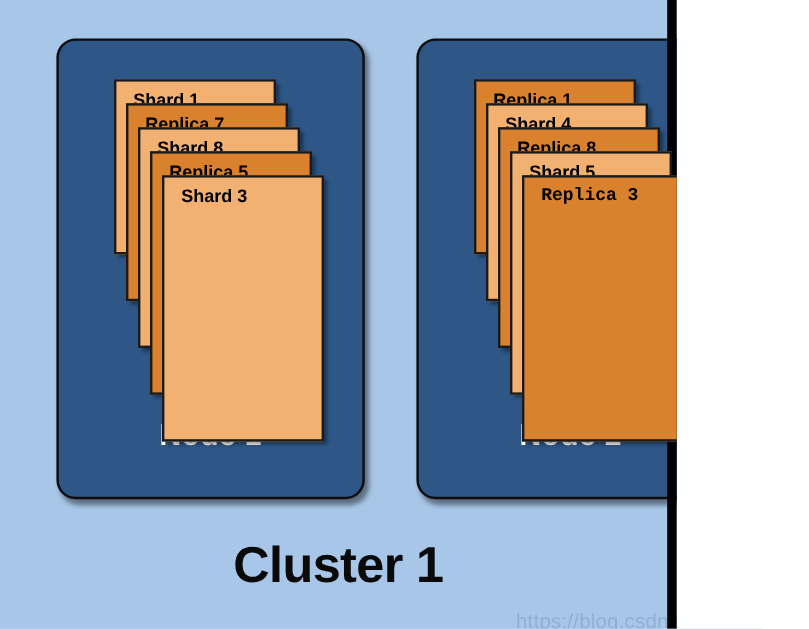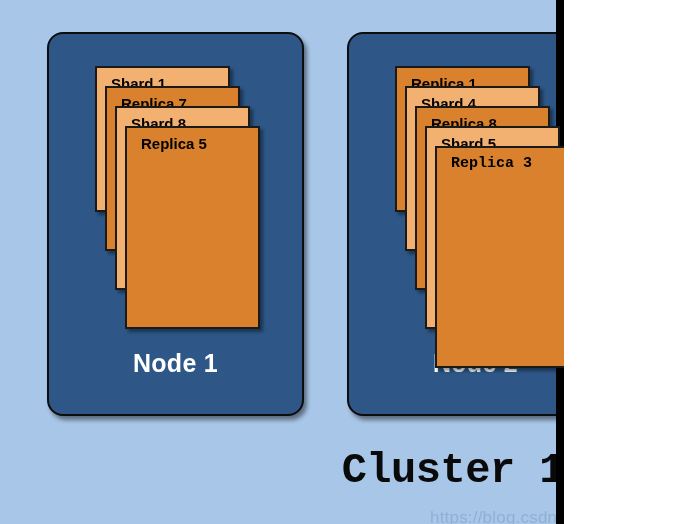--- a/index.html
+++ b/index.html
@@ -82,26 +82,25 @@
     color: #000000;
     white-space: nowrap;
   }
 
   
   .cluster-title {
     position: absolute;
     left: 0;
     right: 0;
     top: 447px;
-    text-align: right;
+    text-align: center;
     font-size: 42px;
     font-weight: bold;
     color: #0a0a0a;
     letter-spacing: -0.5px;
-    font-family: Liberation Mono, monospace;
   }
 
   
   .watermark {
     position: absolute;
     left: 430px;
     top: 508px;
     font-size: 17px;
     color: #8fb0d4;
     white-space: nowrap;
@@ -119,20 +118,23 @@
         <span class="card-label">Shard 1</span>
       </div>
       <div class="card dark" style="left: 56px; top: 52px; width: 135px; height: 165px; z-index: 2;">
         <span class="card-label">Replica 7</span>
       </div>
       <div class="card light" style="left: 66px; top: 72px; width: 135px; height: 184px; z-index: 3;">
         <span class="card-label">Shard 8</span>
       </div>
       <div class="card dark" style="left: 76px; top: 92px; width: 135px; height: 203px; z-index: 4;">
         <span class="card-label">Replica 5</span>
+      </div>
+      <div class="card light" style="left: 86px; top: 112px; width: 135px; height: 222px; z-index: 5;">
+        <span class="card-label">Shard 3</span>
       </div>
     </div>
     <div class="node-label">Node 1</div>
   </div>
 
   <div class="node-box" id="node-2">
     <div class="stack">
       <div class="card dark" style="left: 46px; top: 32px; width: 135px; height: 146px; z-index: 1;">
         <span class="card-label">Replica 1</span>
       </div>

